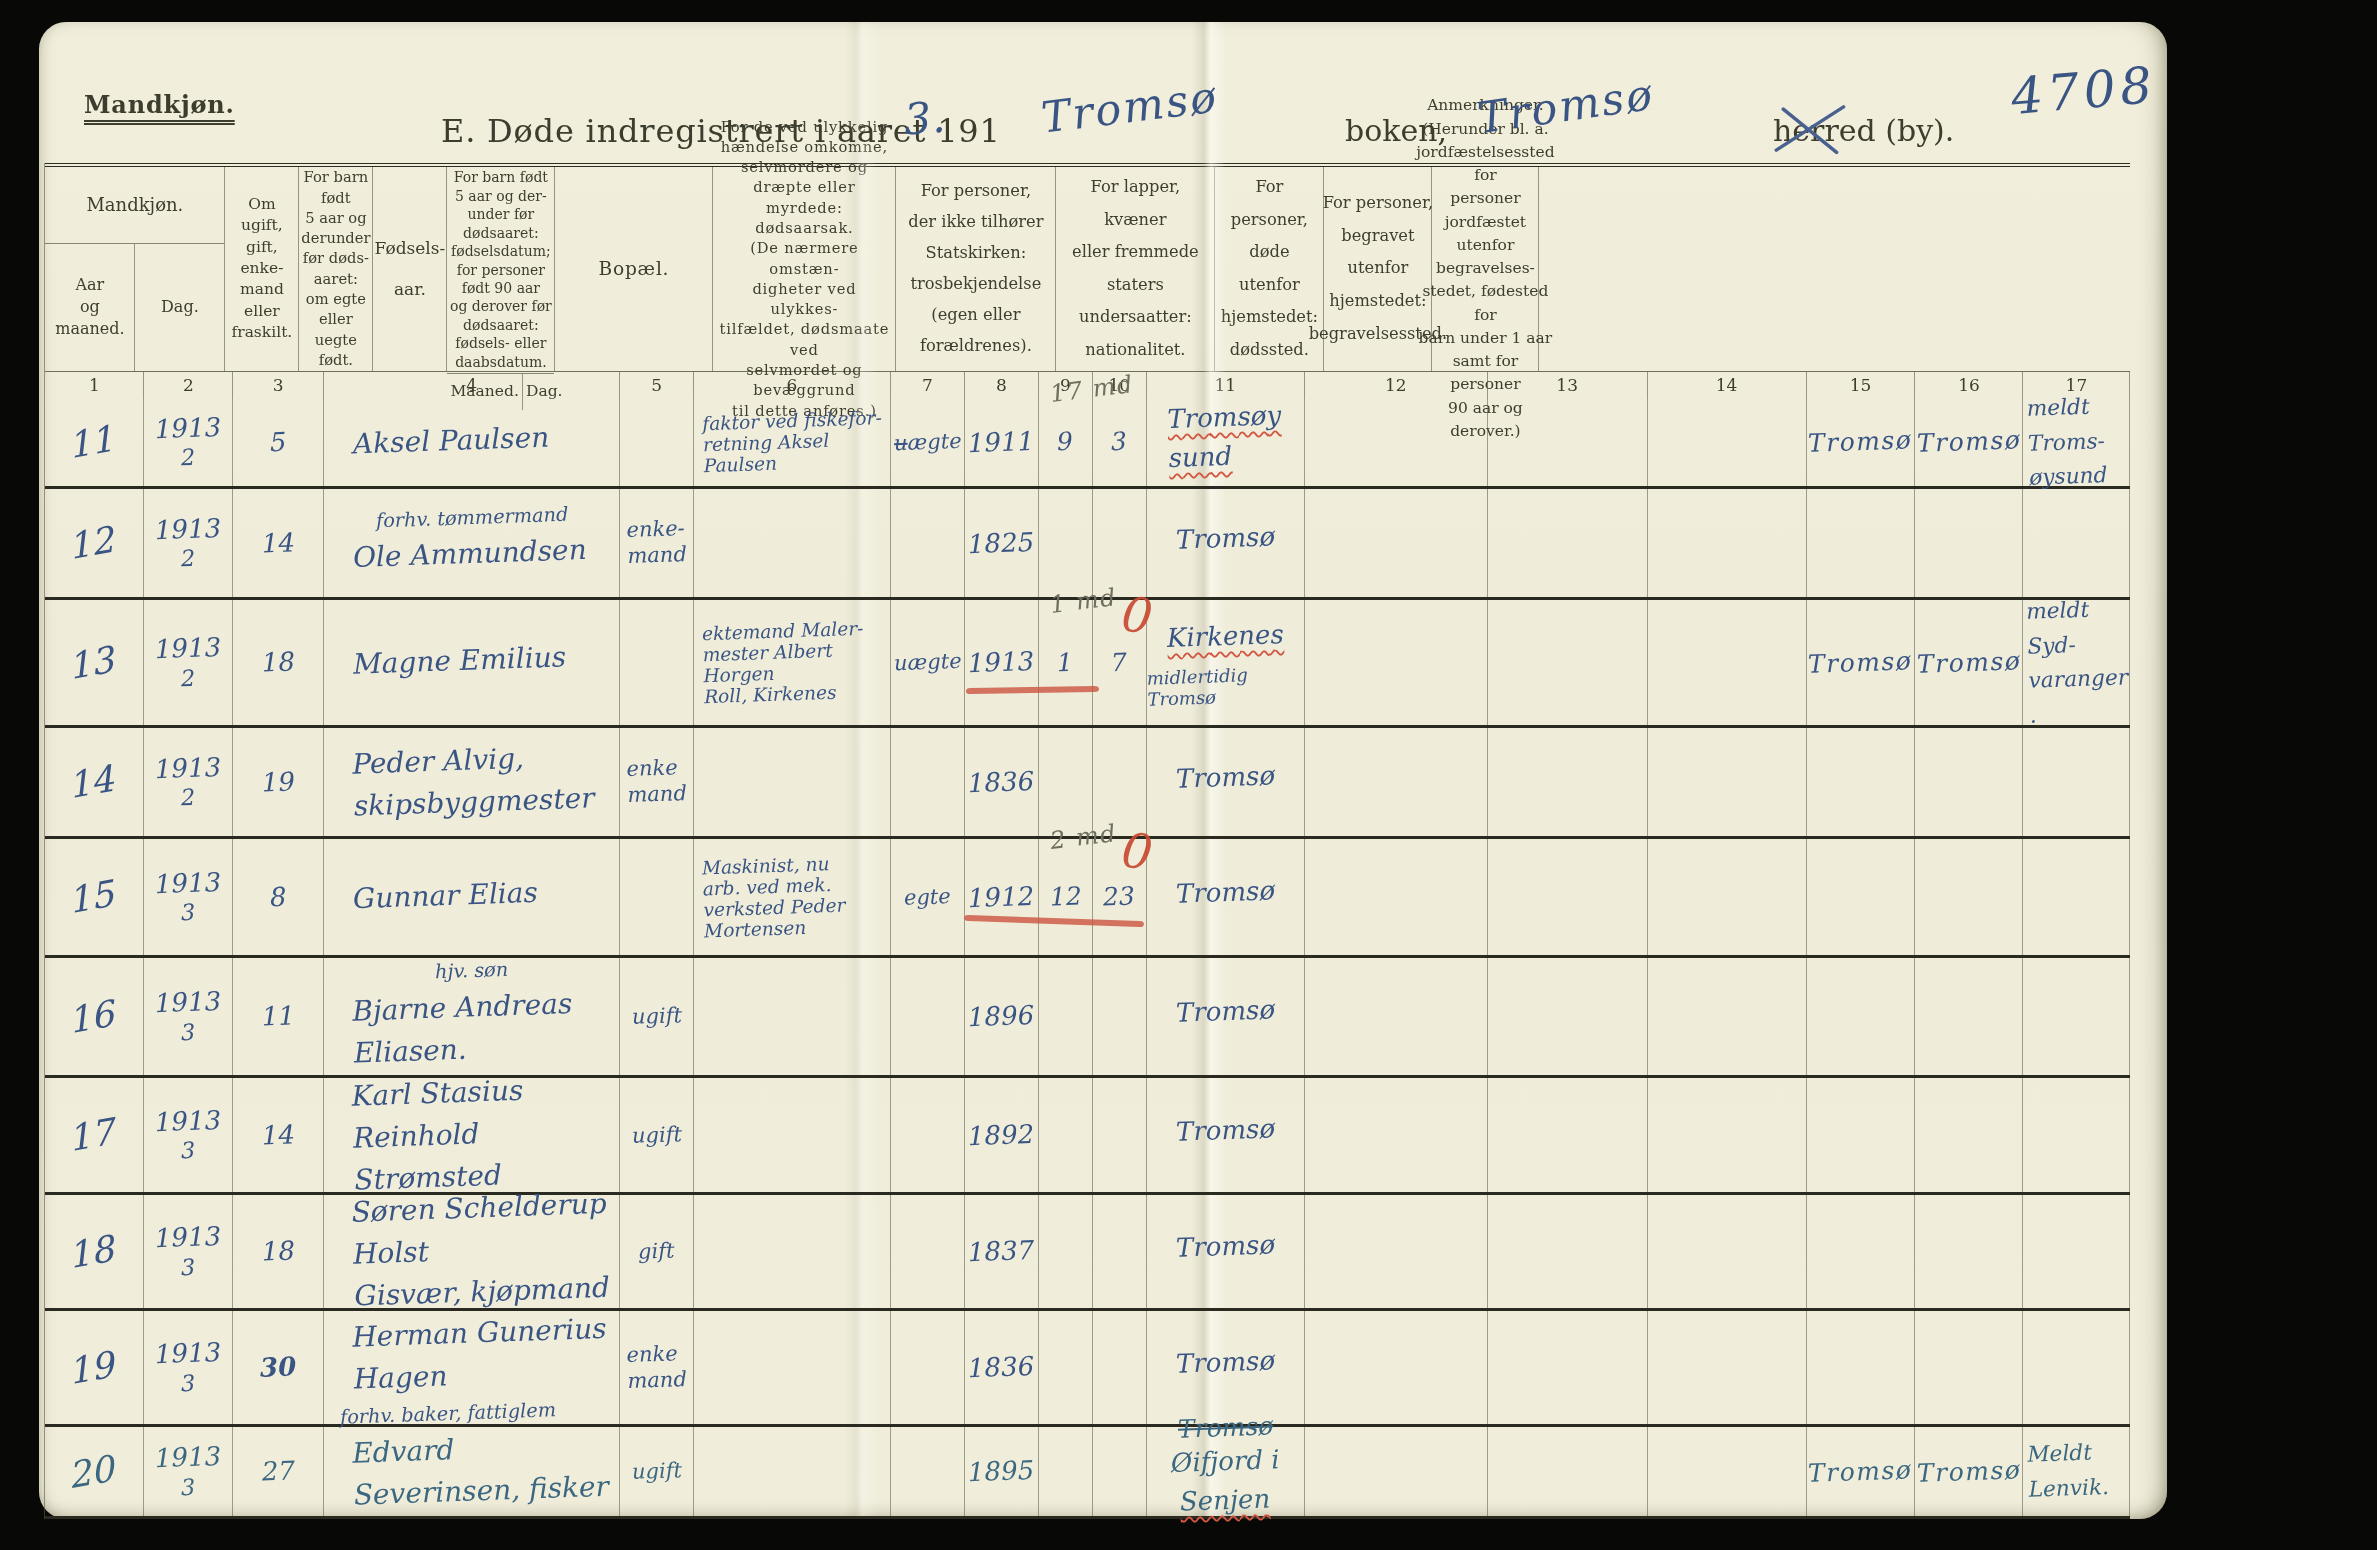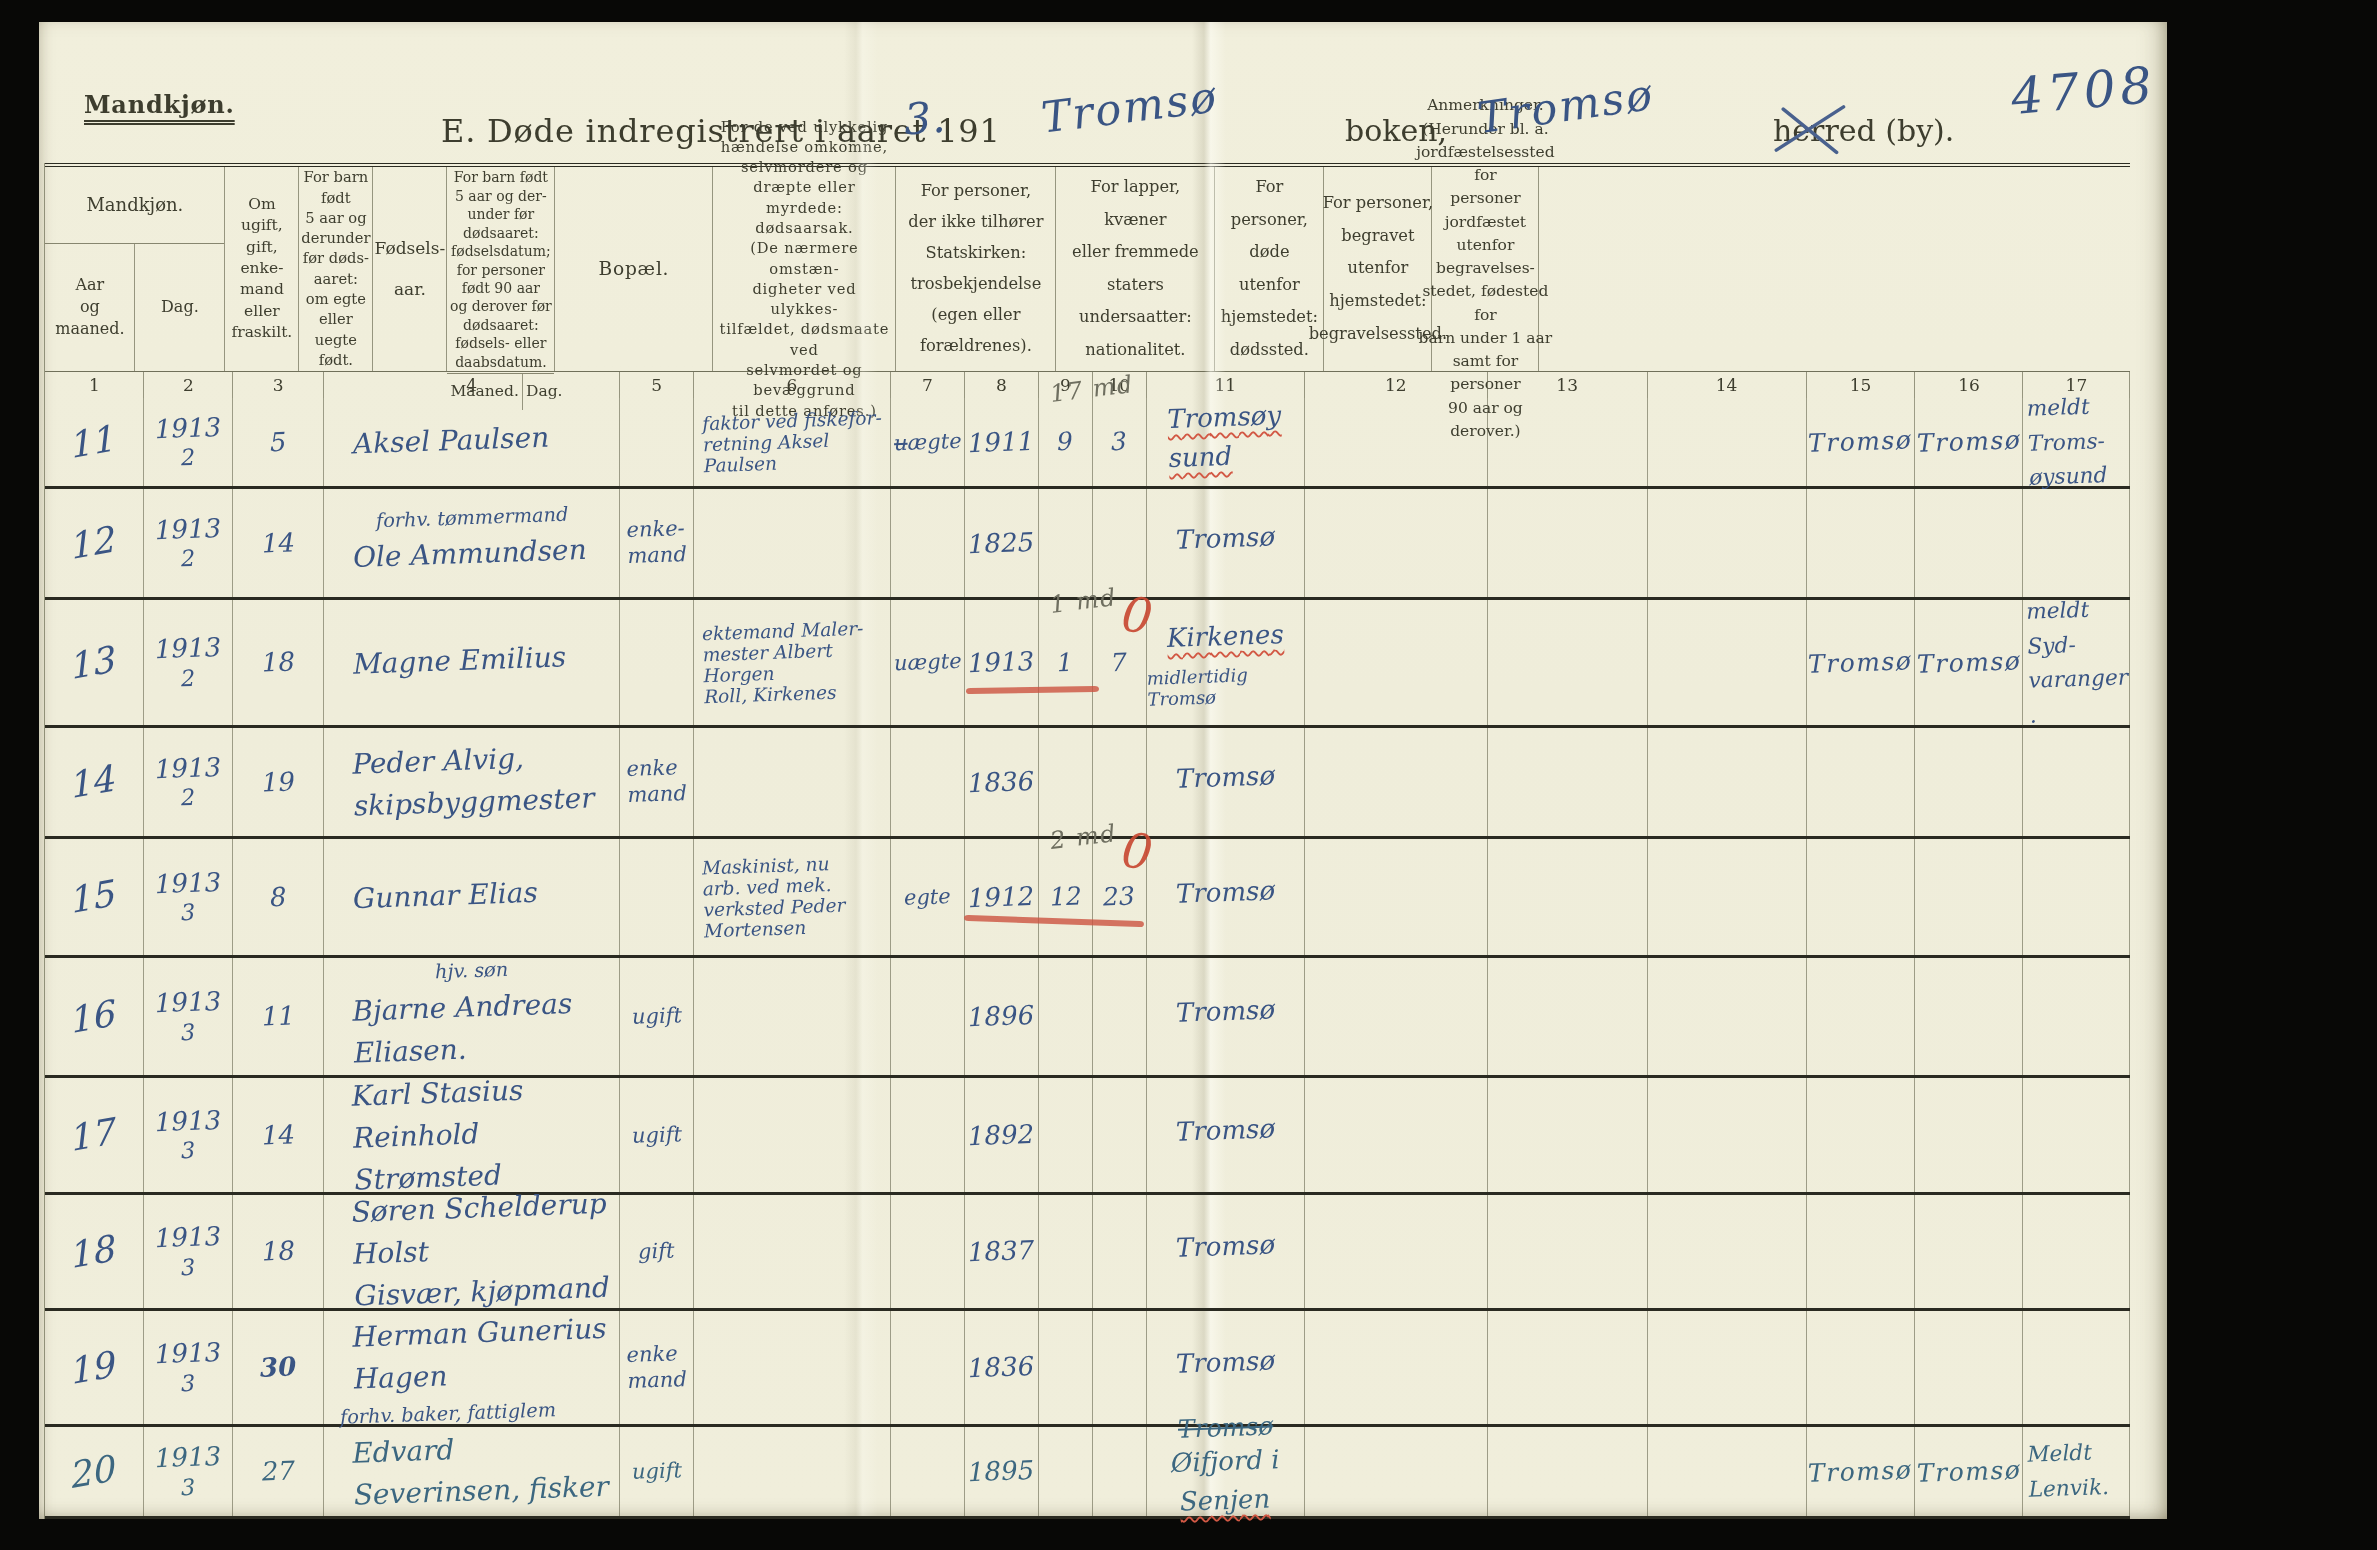--- a/index.html
+++ b/index.html
@@ -1,21 +1,21 @@
 <!DOCTYPE html>
 <html style="font-size:12.4px"><head>
 <meta charset="utf-8">
 <style>
   * { margin:0; padding:0; box-sizing:border-box; }
   html,body { background:#060606; }
   .screen { position:relative; width:2377px; height:1550px; background:#080806; overflow:hidden;
             font-family:"DejaVu Serif", serif; }
   .page { position:absolute; left:39px; top:21.7px; width:2128px; height:1497px;
           background:linear-gradient(180deg,#f1efdc 0%,#efeddA 45%,#f0eedb 100%);
-          box-shadow: inset -15.5px 0 26px -15.5px rgba(70,60,30,.55), inset 0 -9.3px 20px -10.8px rgba(70,60,30,.4), inset 10.8px 0 18.6px -14px rgba(70,60,30,.35); }
+          box-shadow: inset -15.5px 0 26px -15.5px rgba(70,60,30,.55), inset 0 -9.3px 20px -10.8px rgba(70,60,30,.4), inset 10.8px 0 18.6px -14px rgba(70,60,30,.35); border-radius: 27px; }
   .crease { position:absolute; top:0; bottom:0; width:34px; pointer-events:none;
             background:linear-gradient(90deg, rgba(0,0,0,0) 0%, rgba(110,105,75,.16) 35%, rgba(255,255,248,.5) 55%, rgba(0,0,0,0) 100%); }
   .crease.k1 { left:1153px; } .crease.k2 { left:805px; opacity:.5; }
 
   
   .titlebar { position:relative; height:141px; }
   .print { font-family:"DejaVu Serif",serif; color:#3d3d2e; }
   .hw { font-family:"DejaVu Serif",serif; font-style:italic; color:#3a5584; white-space:pre-line; }
   .mandkjon { position:absolute; left:45px; top:68px; font-size:24px; font-weight:bold; letter-spacing:0.8px;
               text-decoration:underline double; text-underline-offset:7px; text-decoration-thickness:1.5px; }

